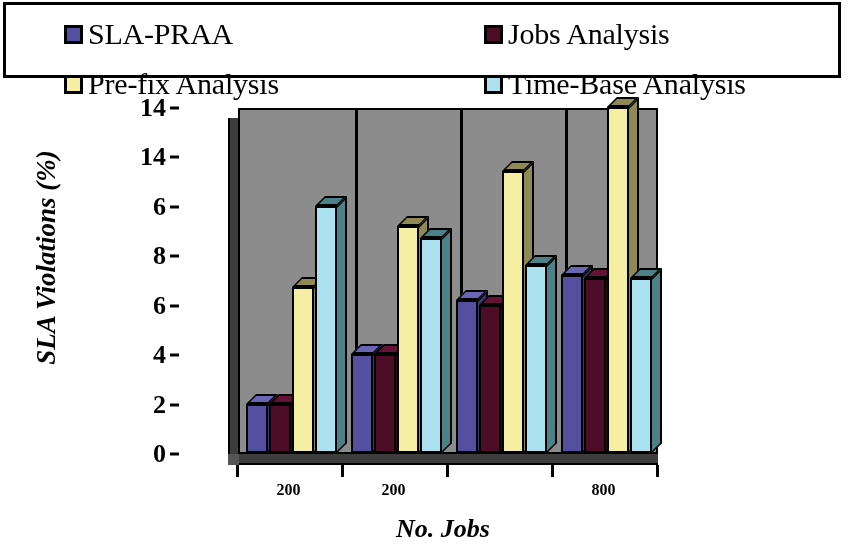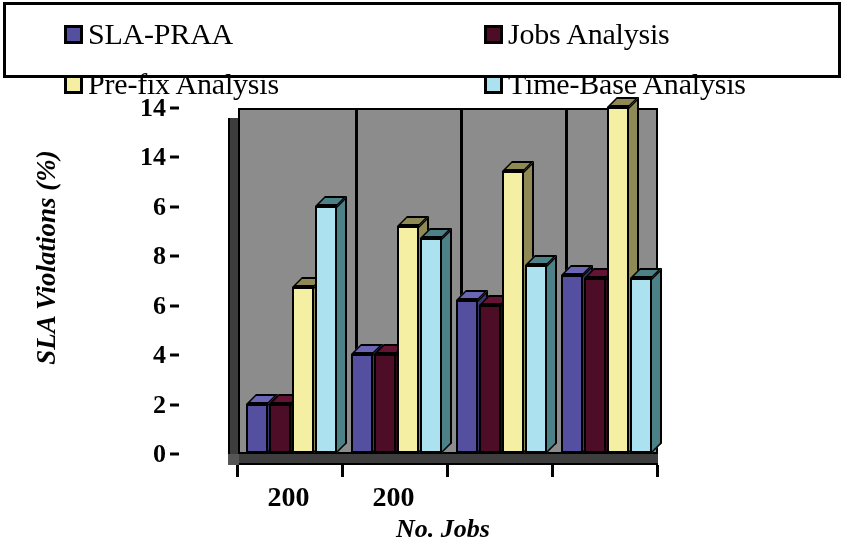--- a/index.html
+++ b/index.html
@@ -211,21 +211,21 @@
     width: 3px;
     height: 12px;
     background: #000000;
   }
   .x-tick-label {
     position: absolute;
     top: 16px;
     width: 100px;
     margin-left: -50px;
     text-align: center;
-    font-size: 28px;
+    font-size: 16px;
     font-weight: bold;
     color: #000000;
   }
   #x-axis-title {
     position: absolute;
     left: 228px;
     top: 432px;
     width: 430px;
     text-align: center;
     font-size: 26px;
@@ -377,17 +377,18 @@
   </div>
 
   <div id="x-axis">
       <div class="x-tick-mark" style="left: 8px;"></div>
       <div class="x-tick-mark" style="left: 113px;"></div>
       <div class="x-tick-mark" style="left: 218px;"></div>
       <div class="x-tick-mark" style="left: 323px;"></div>
       <div class="x-tick-mark" style="left: 428px;"></div>
       <div class="x-tick-label" style="left: 60.5px;">200</div>
       <div class="x-tick-label" style="left: 165.5px;">200</div>
+      <div class="x-tick-label" style="left: 375.5px;">800</div>
     </div>
 
   <div id="x-axis-title">No. Jobs</div>
 
 </div>
 
 </body></html>

